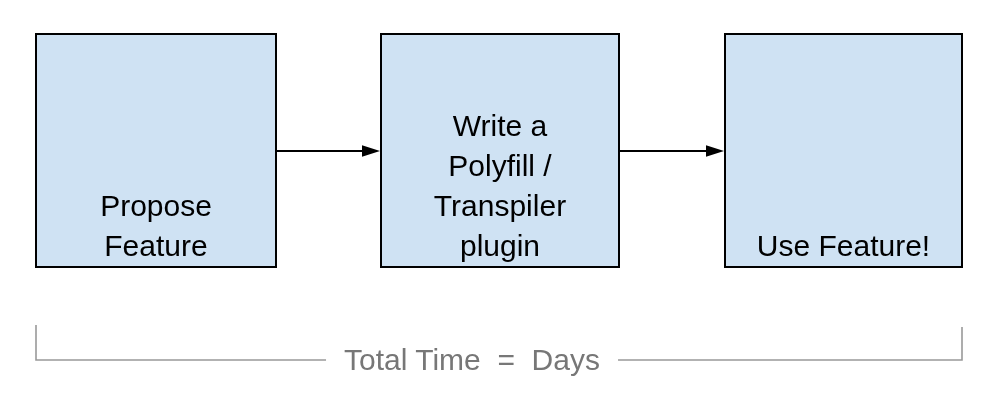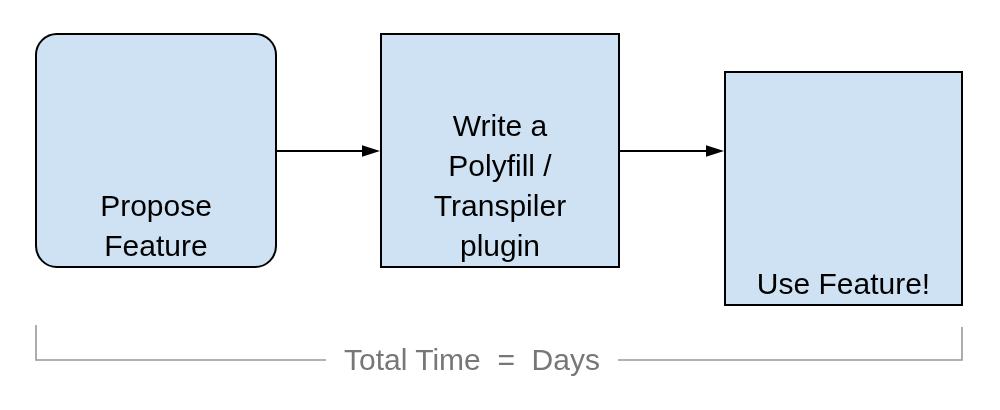--- a/index.html
+++ b/index.html
@@ -48,23 +48,23 @@
     justify-content: center;
     text-align: center;
   }
   .box-label {
     display: block;
     white-space: pre-line;
     font-size: 30px;
     line-height: 40px;
     color: #000000;
   }
-  .box1 { left: 35px;  width: 242px; border-radius: 22px; }
+  .box1 { left: 35px;  width: 242px; }
   .box2 { left: 380px; width: 240px; }
-  .box3 { left: 724px; width: 239px; margin-top: 38px; }
+  .box3 { left: 724px; width: 239px; }
   .bracket-label {
     position: absolute;
     left: 472px;
     top: 360px;
     transform: translate(-50%, -50%);
     background: #ffffff;
     padding: 0 18px;
     font-size: 30px;
     color: var(--bracket-text, #777777);
     white-space: pre;

